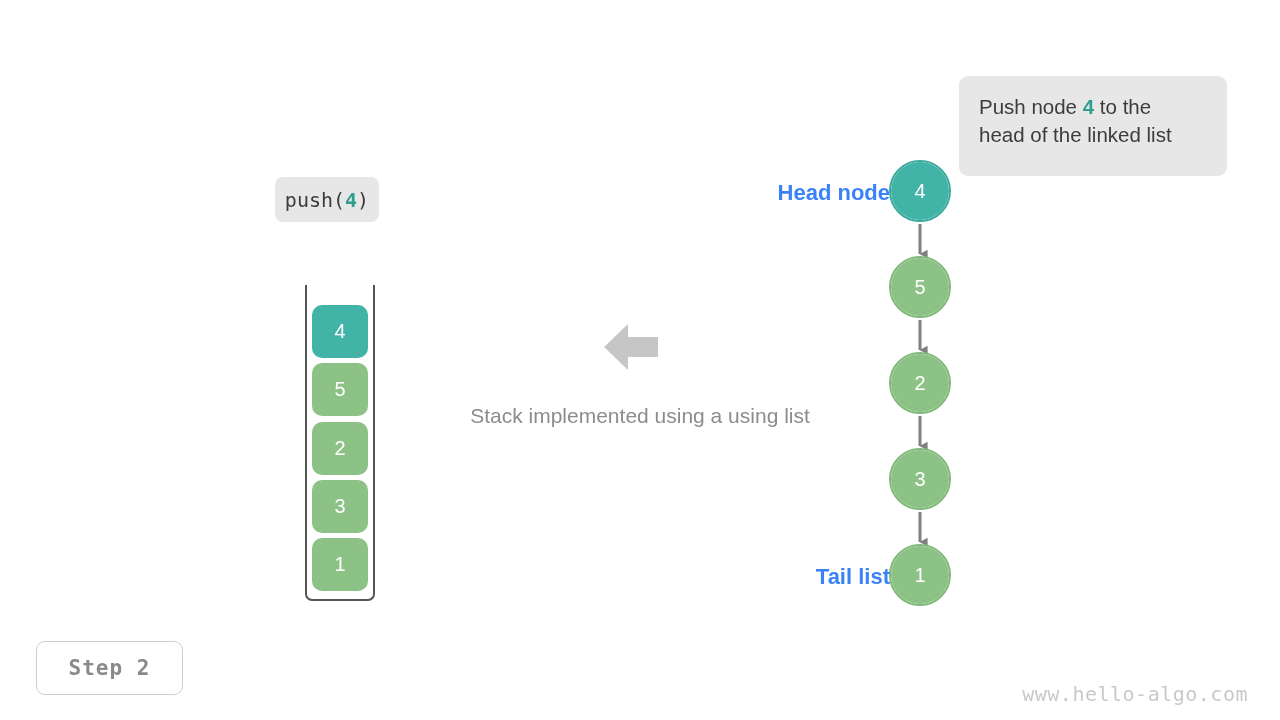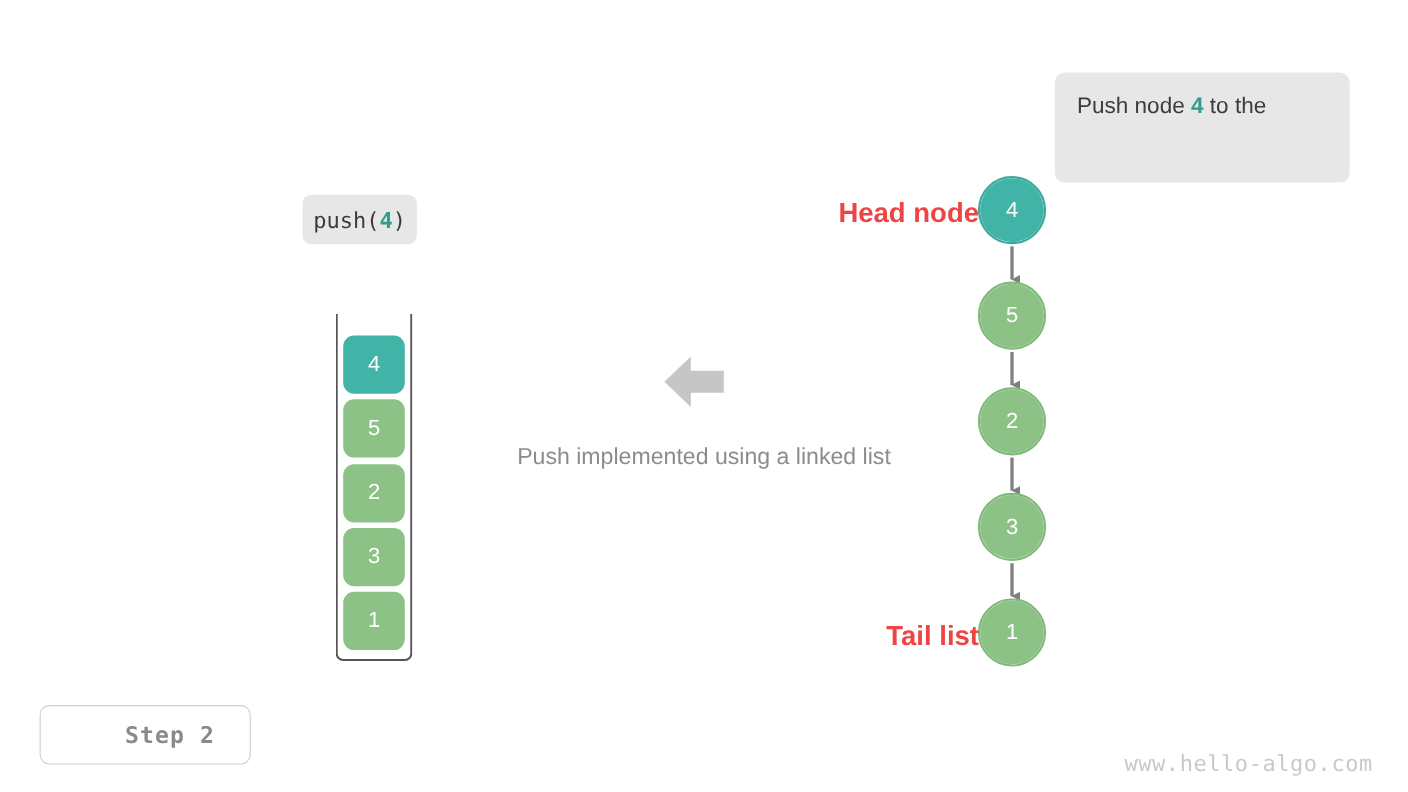--- a/index.html
+++ b/index.html
@@ -13,21 +13,21 @@
     position: relative;
     overflow: hidden;
     font-family: "Liberation Sans", sans-serif;
     -webkit-font-smoothing: antialiased;
   }
 
   
   #tooltip-box {
     position: absolute;
     left: 959px;
-    top: 66px;
+    top: 76px;
     width: 268px;
     height: 100px;
     background: #e7e7e7;
     border-radius: 9px;
     box-sizing: border-box;
     padding: 17px 20px 0 20px;
   }
   #tooltip-box .tip-line {
     font-size: 20.5px;
     line-height: 28px;
@@ -131,23 +131,23 @@
     position: absolute;
     width: 62px;
     height: 62px;
     border-radius: 50%;
     box-sizing: border-box;
     border: 2px solid;
     background: transparent;
   }
   .side-label {
     position: absolute;
-    font-size: 25px;
+    font-size: 22px;
     font-weight: bold;
-    color: #ef4444;
+    color: #3b82f6;
     white-space: nowrap;
     text-align: right;
   }
 
   
   #step-badge {
     position: absolute;
     left: 36px;
     top: 641px;
     width: 145px;
@@ -156,39 +156,39 @@
     border: 1.5px solid #cfcfcf;
     border-radius: 9px;
     display: flex;
     align-items: center;
     justify-content: center;
     font-family: "DejaVu Sans Mono", "Liberation Mono", monospace;
     font-size: 21px;
     font-weight: bold;
     color: #8a8a8a;
     letter-spacing: 1px;
-    padding-left: 45px;
   }
 
   
   #watermark {
     position: absolute;
     right: 32px;
     bottom: 14px;
     font-family: "DejaVu Sans Mono", "Liberation Mono", monospace;
     font-size: 20px;
     color: #c9c9c9;
     letter-spacing: 0.5px;
   }
 </style>
 </head>
 <body>
 
 <div id="tooltip-box">
   <div class="tip-line"><span>Push node </span><span class="teal-text">4</span><span> to the</span></div>
+  <div class="tip-line">head of the linked list</div>
 </div>
 
 <div id="push-label">
     <span>push</span>
     <span>(</span>
     <span class="arg">4</span>
     <span>)</span>
   </div>
 
 <div id="stack-container">
@@ -198,21 +198,21 @@
     <div class="stack-cell" style="top: 195px; background: rgb(140, 194, 134);">3</div>
     <div class="stack-cell" style="top: 253px; background: rgb(140, 194, 134);">1</div>
   </div>
 
 <div id="transform-arrow">
   <svg width="58" height="58" viewBox="0 0 58 58" xmlns="http://www.w3.org/2000/svg">
     <polygon points="2,29 26,6 26,19 56,19 56,39 26,39 26,52" fill="#c6c6c6"></polygon>
   </svg>
 </div>
 
-<div id="stack-caption">Push implemented using a linked list</div>
+<div id="stack-caption">Stack implemented using a using list</div>
 
 <div id="linked-list">
   <svg id="ll-connectors" width="260" height="470" style="position:absolute;left:0;top:0;" xmlns="http://www.w3.org/2000/svg">
       <defs>
         <marker id="ah" markerWidth="9" markerHeight="9" refX="4.2" refY="7.6" orient="auto" markerUnits="userSpaceOnUse">
           <polygon points="0,0 8.4,0 4.2,8.2" fill="#808080"></polygon>
         </marker>
       </defs>
       <line x1="160" y1="74" x2="160" y2="104" stroke="#808080" stroke-width="3" marker-end="url(#ah)"></line>
       <line x1="160" y1="170" x2="160" y2="200" stroke="#808080" stroke-width="3" marker-end="url(#ah)"></line>

